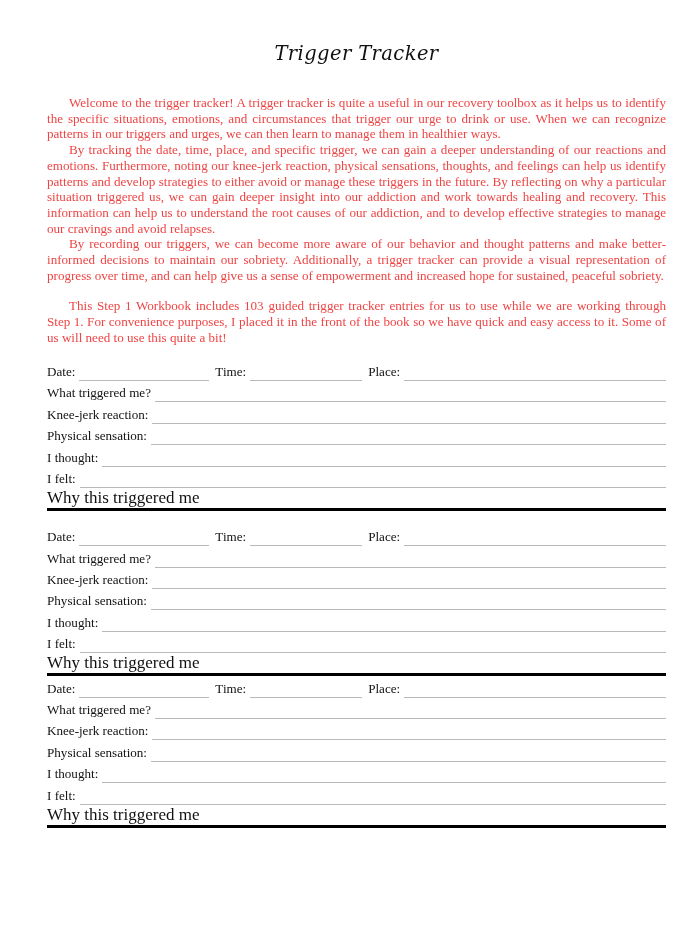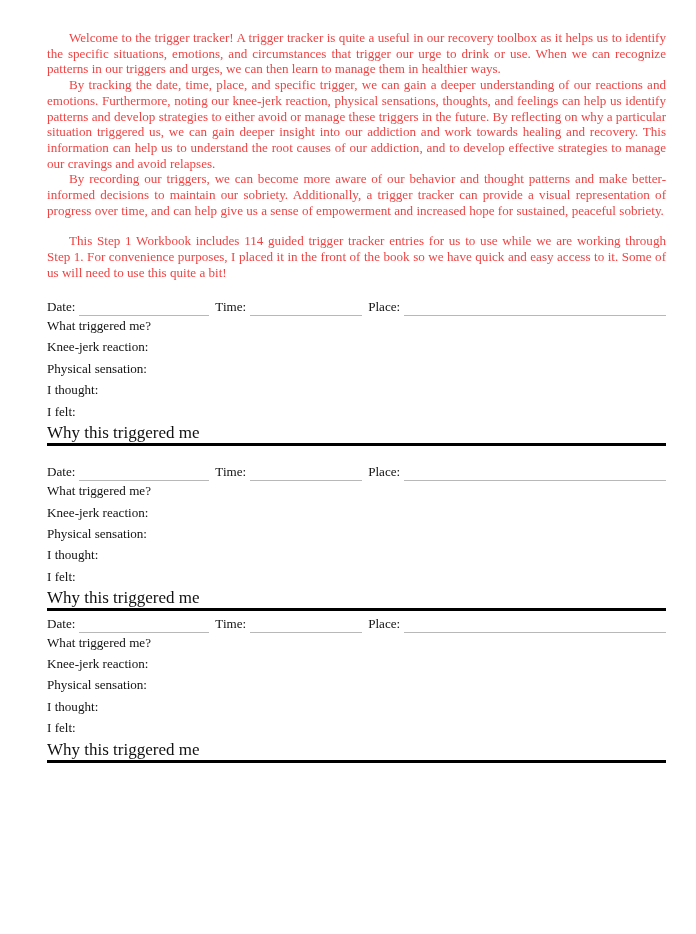--- a/index.html
+++ b/index.html
@@ -86,23 +86,22 @@
     flex: 1 1 auto;
   }
   .seg-date   { width: 130px; }
   .seg-time   { width: 112px; }
 
   .label-gap { display:inline-block; width: 6px; }
 
   
   .row-full {
     display: flex;
-    align-items: flex-start;
+    align-items: flex-end;
     height: 21.4px;
-    flex-direction: column;
   }
   .row-full .rule {
     flex: 1 1 auto;
   }
 
   
   .row-why {
     height: 20px;
     font-size: 17px;
     line-height: 19px;
@@ -114,26 +113,27 @@
     margin: 0;
     width: 100%;
   }
 </style>
 </head>
 <body>
 
 <div class="page">
   <div class="content">
 
+    <h1 class="doc-title">Trigger Tracker</h1>
 
     <div class="intro">
       <p class="para">Welcome to the trigger tracker! A trigger tracker is quite a useful in our recovery toolbox as it helps us to identify the specific situations, emotions, and circumstances that trigger our urge to drink or use. When we can recognize patterns in our triggers and urges, we can then learn to manage them in healthier ways.</p>
       <p class="para">By tracking the date, time, place, and specific trigger, we can gain a deeper understanding of our reactions and emotions. Furthermore, noting our knee-jerk reaction, physical sensations, thoughts, and feelings can help us identify patterns and develop strategies to either avoid or manage these triggers in the future. By reflecting on why a particular situation triggered us, we can gain deeper insight into our addiction and work towards healing and recovery. This information can help us to understand the root causes of our addiction, and to develop effective strategies to manage our cravings and avoid relapses.</p>
       <p class="para">By recording our triggers, we can become more aware of our behavior and thought patterns and make better-informed decisions to maintain our sobriety. Additionally, a trigger tracker can provide a visual representation of progress over time, and can help give us a sense of empowerment and increased hope for sustained, peaceful sobriety.</p>
-      <p class="para spaced">This Step 1 Workbook includes 114 guided trigger tracker entries for us to use while we are working through Step 1. For convenience purposes, I placed it in the front of the book so we have quick and easy access to it. Some of us will need to use this quite a bit!</p>
+      <p class="para spaced">This Step 1 Workbook includes 103 guided trigger tracker entries for us to use while we are working through Step 1. For convenience purposes, I placed it in the front of the book so we have quick and easy access to it. Some of us will need to use this quite a bit!</p>
     </div>
 
     <div class="tracker-block">
 
       <div class="row-inline">
         <span class="field-label">Date:</span>
         <span class="rule seg-date"></span>
         <span class="label-gap"></span>
         <span class="field-label">Time:</span>
         <span class="rule seg-time"></span>

